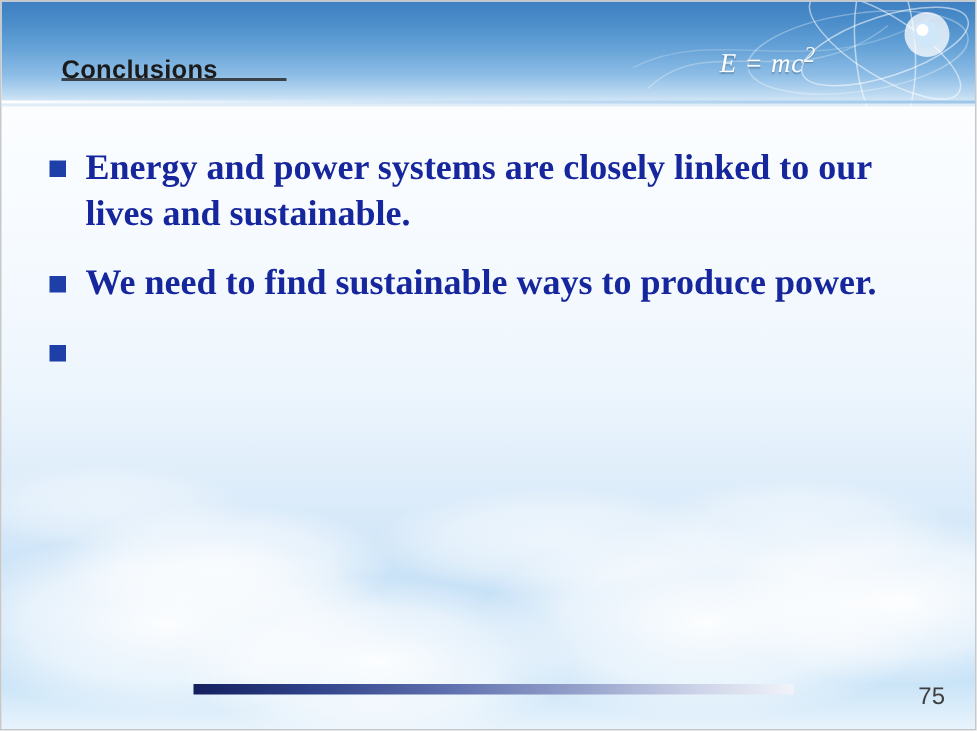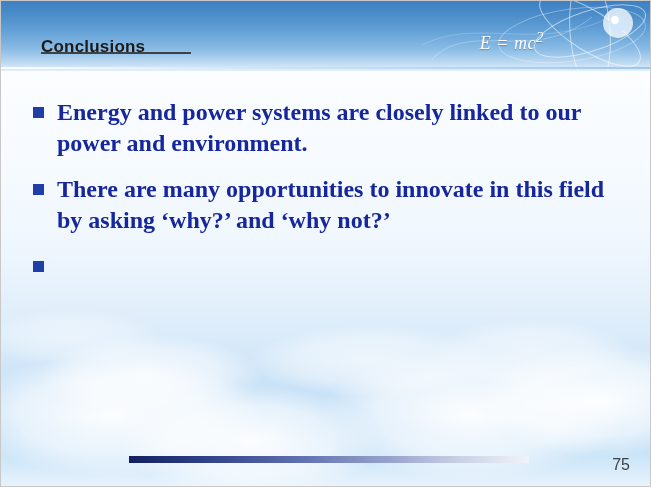--- a/index.html
+++ b/index.html
@@ -208,25 +208,25 @@
     </div>
     <div class="formula"><span>E = mc</span><sup>2</sup></div>
     <div class="header-title">Conclusions</div>
     <div class="header-title-rule"></div>
   </div>
   <div class="header-underline"></div>
 
   <div class="content">
     <div class="bullet-row">
       <div class="bullet-marker"></div>
-      <div class="bullet-text">Energy and power systems are closely linked to our power and environment.</div>
+      <div class="bullet-text">Energy and power systems are closely linked to our lives and sustainable.</div>
     </div>
     <div class="bullet-row">
       <div class="bullet-marker"></div>
-      <div class="bullet-text">There are many opportunities to innovate in this field by asking ‘why?’ and ‘why not?’</div>
+      <div class="bullet-text">We need to find sustainable ways to produce power.</div>
     </div>
     <div class="bullet-row">
       <div class="bullet-marker"></div>
     </div>
   </div>
 
   <div class="footer-bar"></div>
   <div class="page-number">75</div>
 
 </div>

